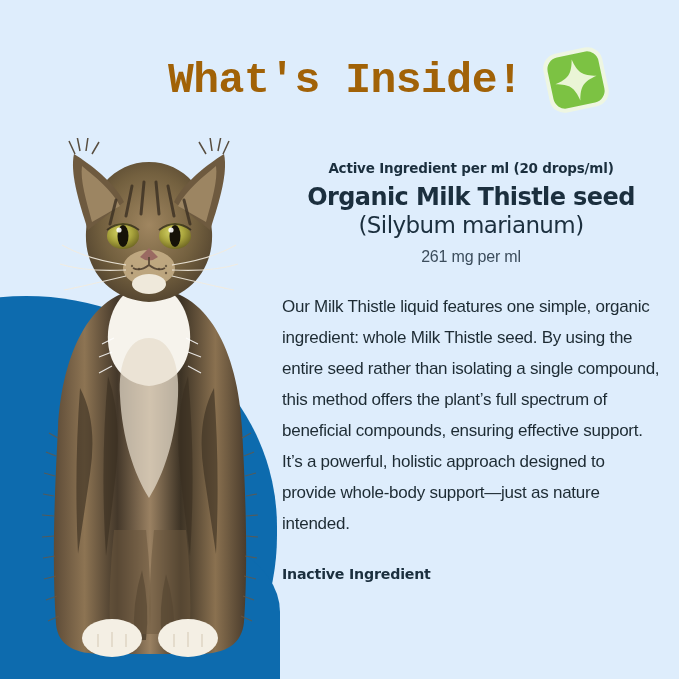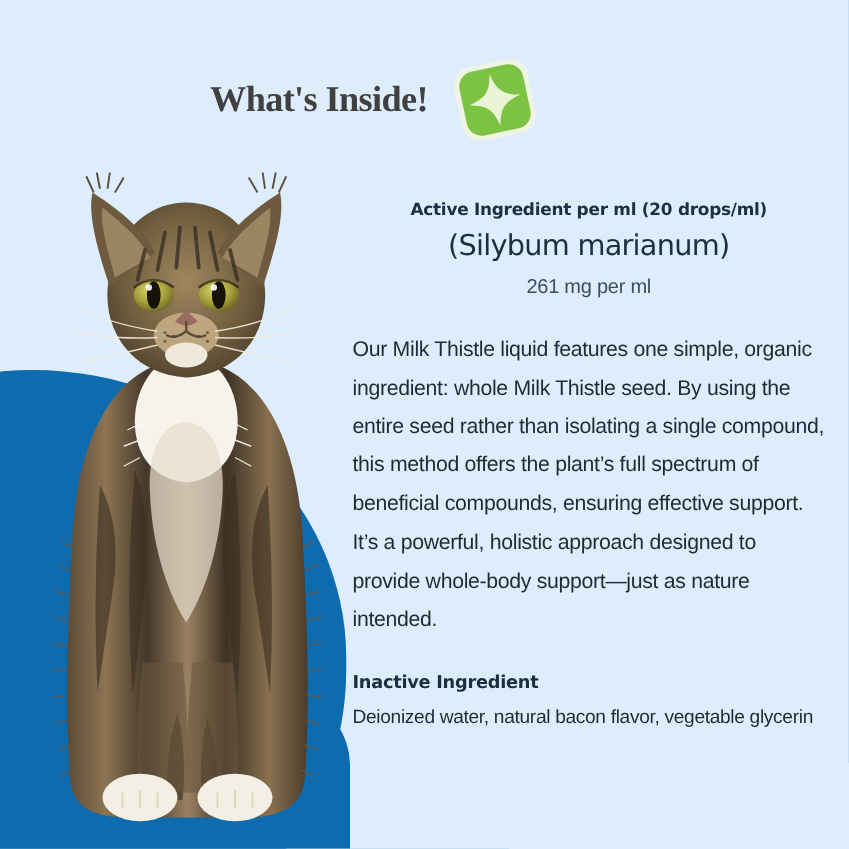--- a/index.html
+++ b/index.html
@@ -48,24 +48,24 @@
   .title-row {
     position: absolute;
     left: 168px;
     top: 44px;
     display: flex;
     align-items: center;
     gap: 18px;
     z-index: 6;
   }
   .title-text {
-    font-family: Liberation Serif, serif;
-    font-size: 29px;
+    font-family: Liberation Mono, monospace;
+    font-size: 43px;
     font-weight: bold;
-    color: #404040;
+    color: #a16207;
     letter-spacing: -0.5px;
     line-height: 1;
     white-space: nowrap;
   }
   .badge {
     width: 72px;
     height: 72px;
     flex: 0 0 auto;
     transform: rotate(-12deg);
   }
@@ -302,22 +302,22 @@
       <path d="M36 15
                C 39 29, 43 33, 57 36
                C 43 39, 39 43, 36 57
                C 33 43, 29 39, 15 36
                C 29 33, 33 29, 36 15 Z" fill="#eaf5d6"></path>
     </svg>
   </div>
 
   <div class="content">
     <p class="active-label">Active Ingredient per ml (20 drops/ml)</p>
+    <p class="ing-name">Organic Milk Thistle seed</p>
     <p class="ing-latin">(Silybum marianum)</p>
     <p class="ing-dose">261 mg per ml</p>
 
     <p class="body-copy">Our Milk Thistle liquid features one simple, organic ingredient: whole Milk Thistle seed. By using the entire seed rather than isolating a single compound, this method offers the plant’s full spectrum of beneficial compounds, ensuring effective support. It’s a powerful, holistic approach designed to provide whole-body support—just as nature intended.</p>
 
     <p class="inactive-head">Inactive Ingredient</p>
-    <p class="inactive-body">Deionized water, natural bacon flavor, vegetable glycerin</p>
   </div>
 
 </div>
 
 </body></html>

